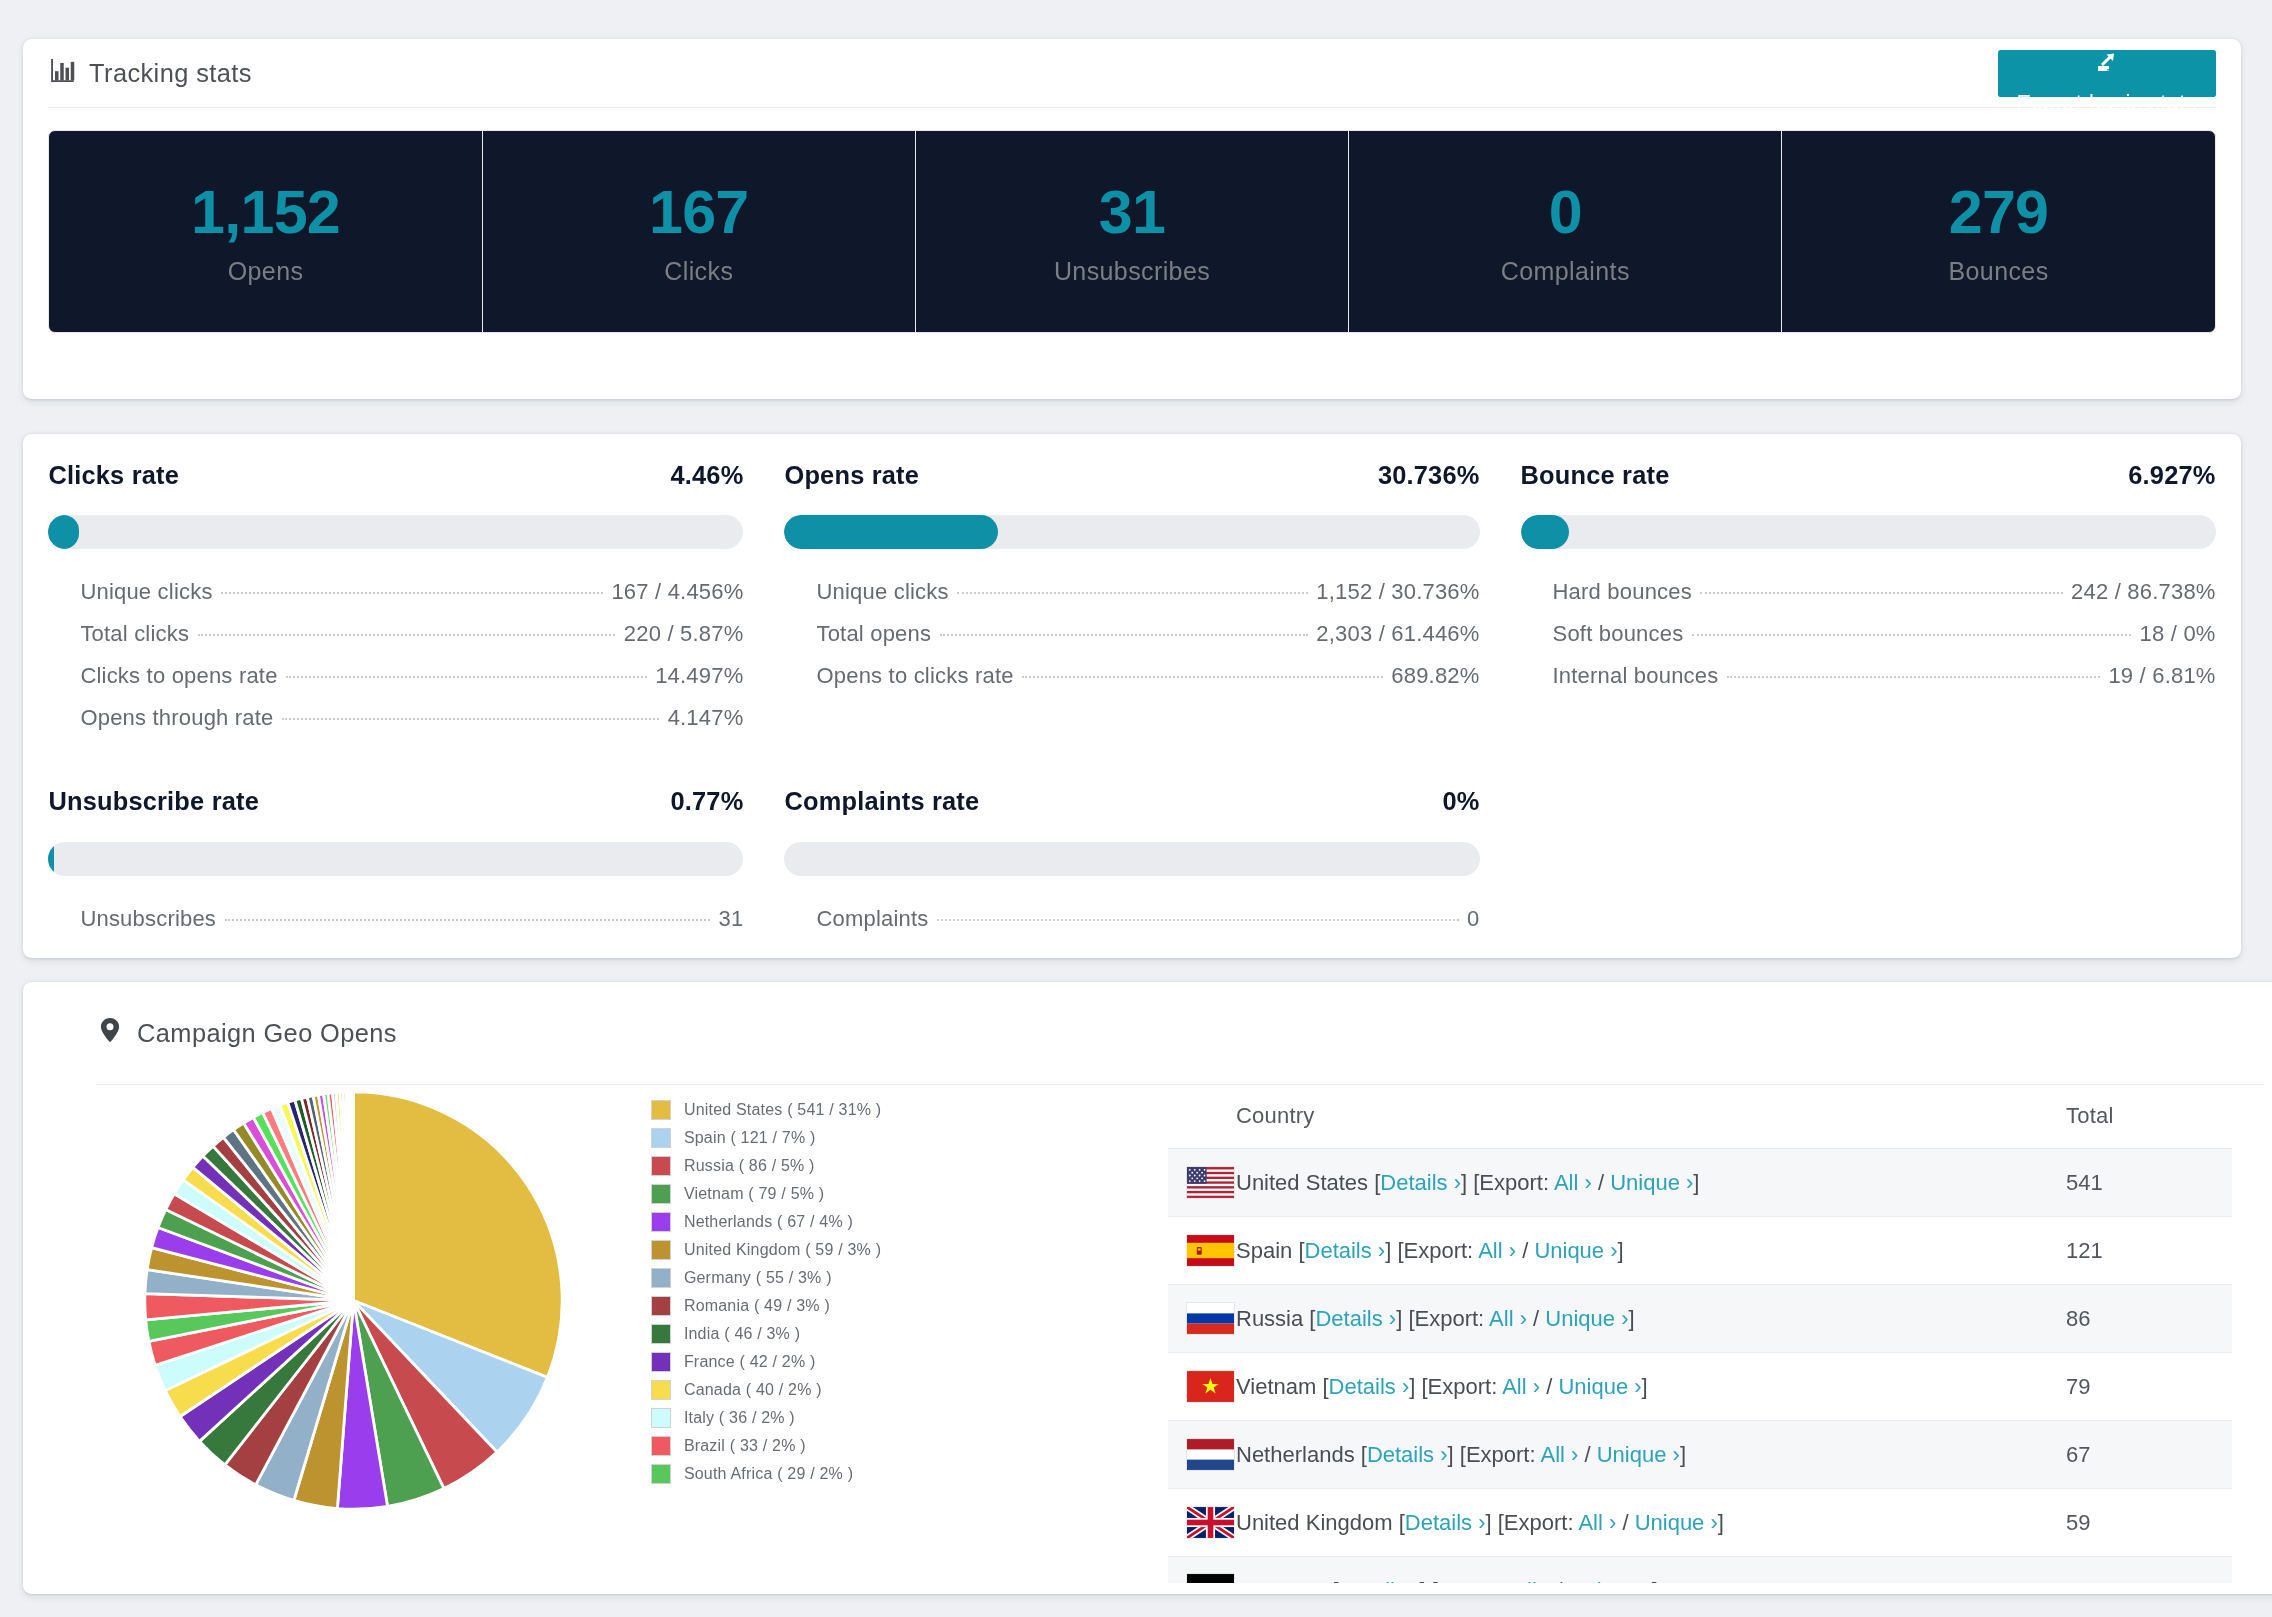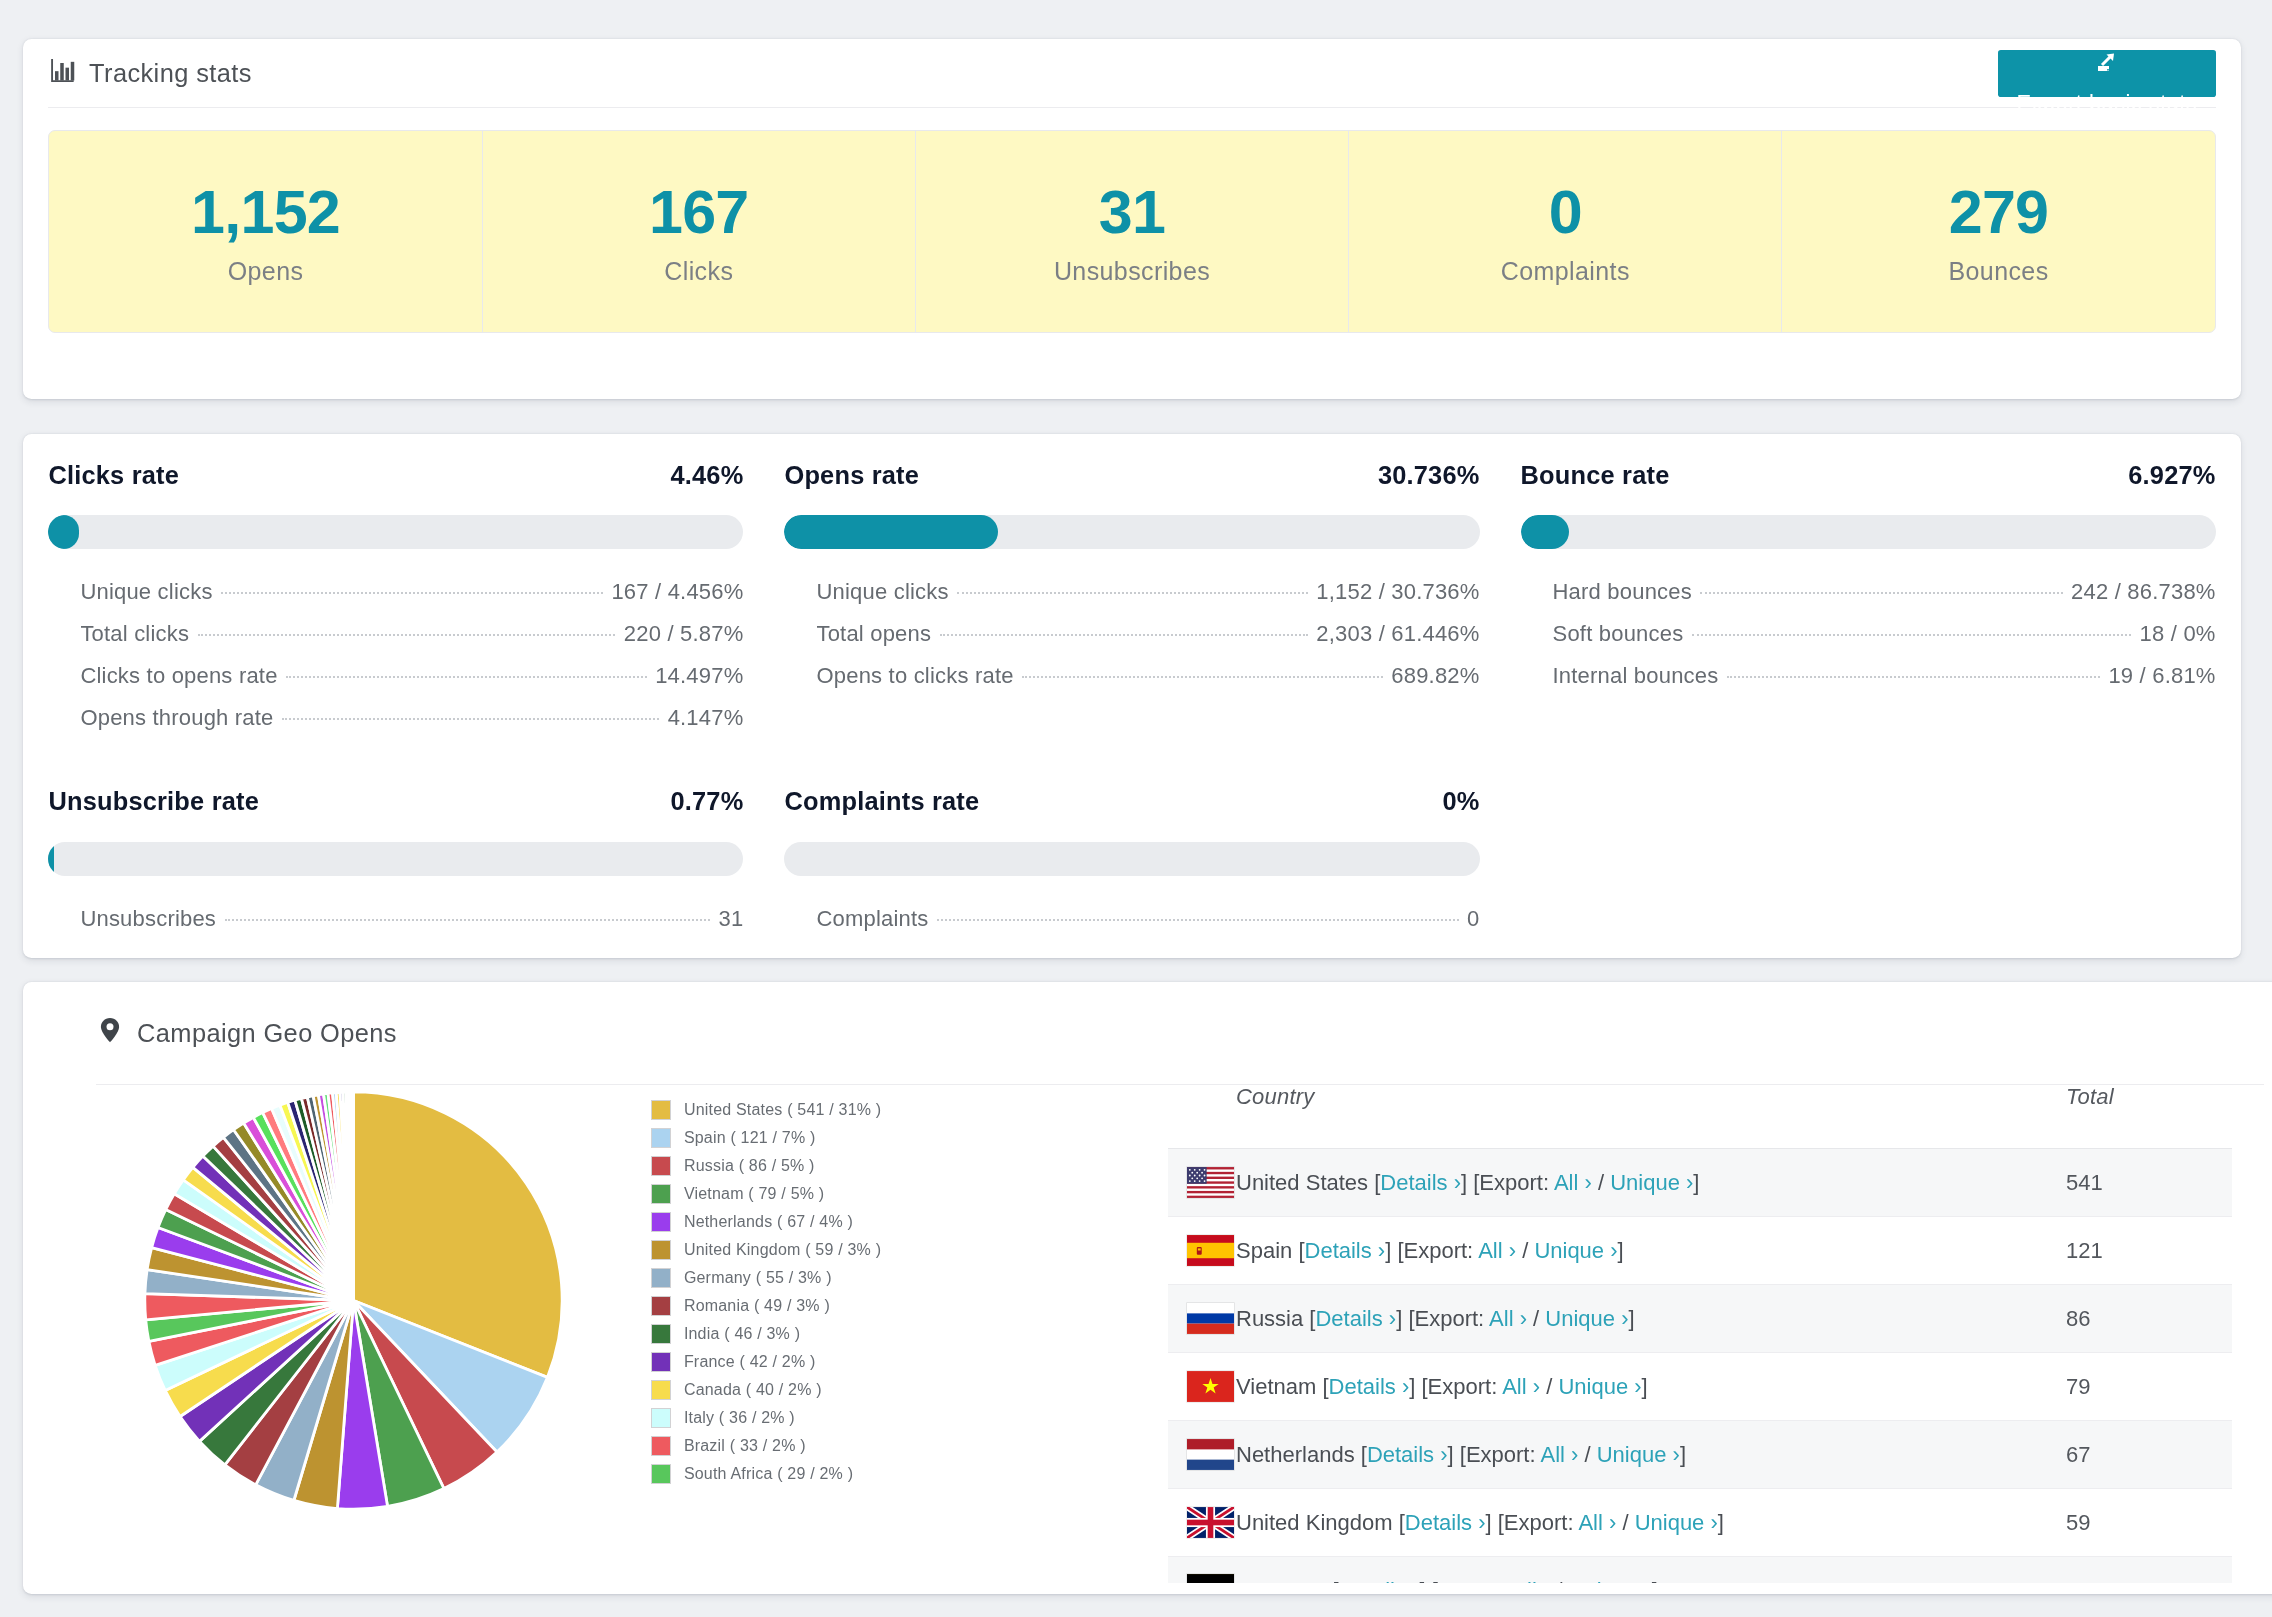--- a/index.html
+++ b/index.html
@@ -27,21 +27,21 @@
   .spacer{flex:1;}
 
   .export-btn{
     background:#0d93a8;color:#ffffff;border:none;border-radius:2.8px;
     height:47px;padding:0 18.4px;display:flex;align-items:center;gap:10px;
     font-size:22px;font-family:inherit;cursor:pointer;letter-spacing:0.4px;flex-direction:column;
   }
 
   .stats-box{
     position:absolute;left:25.4px;right:25.4px;top:91px;height:201px;
-    border:1.4px solid #e8e9ec;border-radius:7px;display:flex;background:#fef9c3;
+    border:1.4px solid #e8e9ec;border-radius:7px;display:flex;background:#0f172a;
   }
   .stat-cell{flex:1;display:flex;flex-direction:column;align-items:center;justify-content:center;border-right:1.4px solid #e8e9ec;}
   .stat-cell:last-child{border-right:none;}
   .stat-value{font-size:61px;font-weight:700;color:#0e91a7;letter-spacing:-0.7px;}
   .stat-label{font-size:25px;color:#7b7f85;margin-top:10px;letter-spacing:0.4px;}
 
   .rates-grid{
     padding:27px 25.4px;display:grid;grid-template-columns:1fr 1fr 1fr;
     column-gap:41px;row-gap:40px;
   }
@@ -55,21 +55,21 @@
   .rate-row .val{white-space:nowrap;}
   .leader{flex:1;border-bottom:2.1px dotted #c8cbcf;margin:0 8.5px;transform:translateY(-5px);}
 
   
   #geo-pie{position:absolute;left:119px;top:107px;}
   .legend{position:absolute;left:628px;top:114px;}
   .legend-item{display:flex;align-items:center;gap:12.7px;height:28px;font-size:16px;color:#686d73;letter-spacing:0.2px;}
   .swatch{width:14px;height:14px;border:1.4px solid #d2d2d4;padding:2.1px;background-clip:content-box;flex:0 0 auto;}
 
   .geo-table{position:absolute;left:1145px;top:102px;width:1064px;font-size:22px;color:#53575d;}
-  .geo-thead{height:64px;display:flex;position:relative;border-bottom:1.4px solid #e6e7ea;color:#55595f;letter-spacing:0.2px;font-style:italic;}
+  .geo-thead{height:64px;display:flex;align-items:center;position:relative;border-bottom:1.4px solid #e6e7ea;color:#55595f;letter-spacing:0.2px;}
   .th-country{margin-left:68px;}
   .th-total{position:absolute;left:898px;}
   .geo-row{height:67px;display:flex;align-items:center;position:relative;border-bottom:0.7px solid #ededf0;}
   .geo-row.shade{background:#f6f7f8;}
   .flagbox{position:absolute;left:19px;width:47px;height:31px;box-shadow:0 0 0 0.7px rgba(0,0,0,.10);line-height:0;}
   .flagbox svg{display:block;}
   .geo-country{margin-left:68px;white-space:nowrap;}
   .geo-country .pn{color:#4a4e54;}
   .tlink{color:#2da2b8;text-decoration:none;cursor:pointer;}
   .geo-total{position:absolute;left:898px;}

